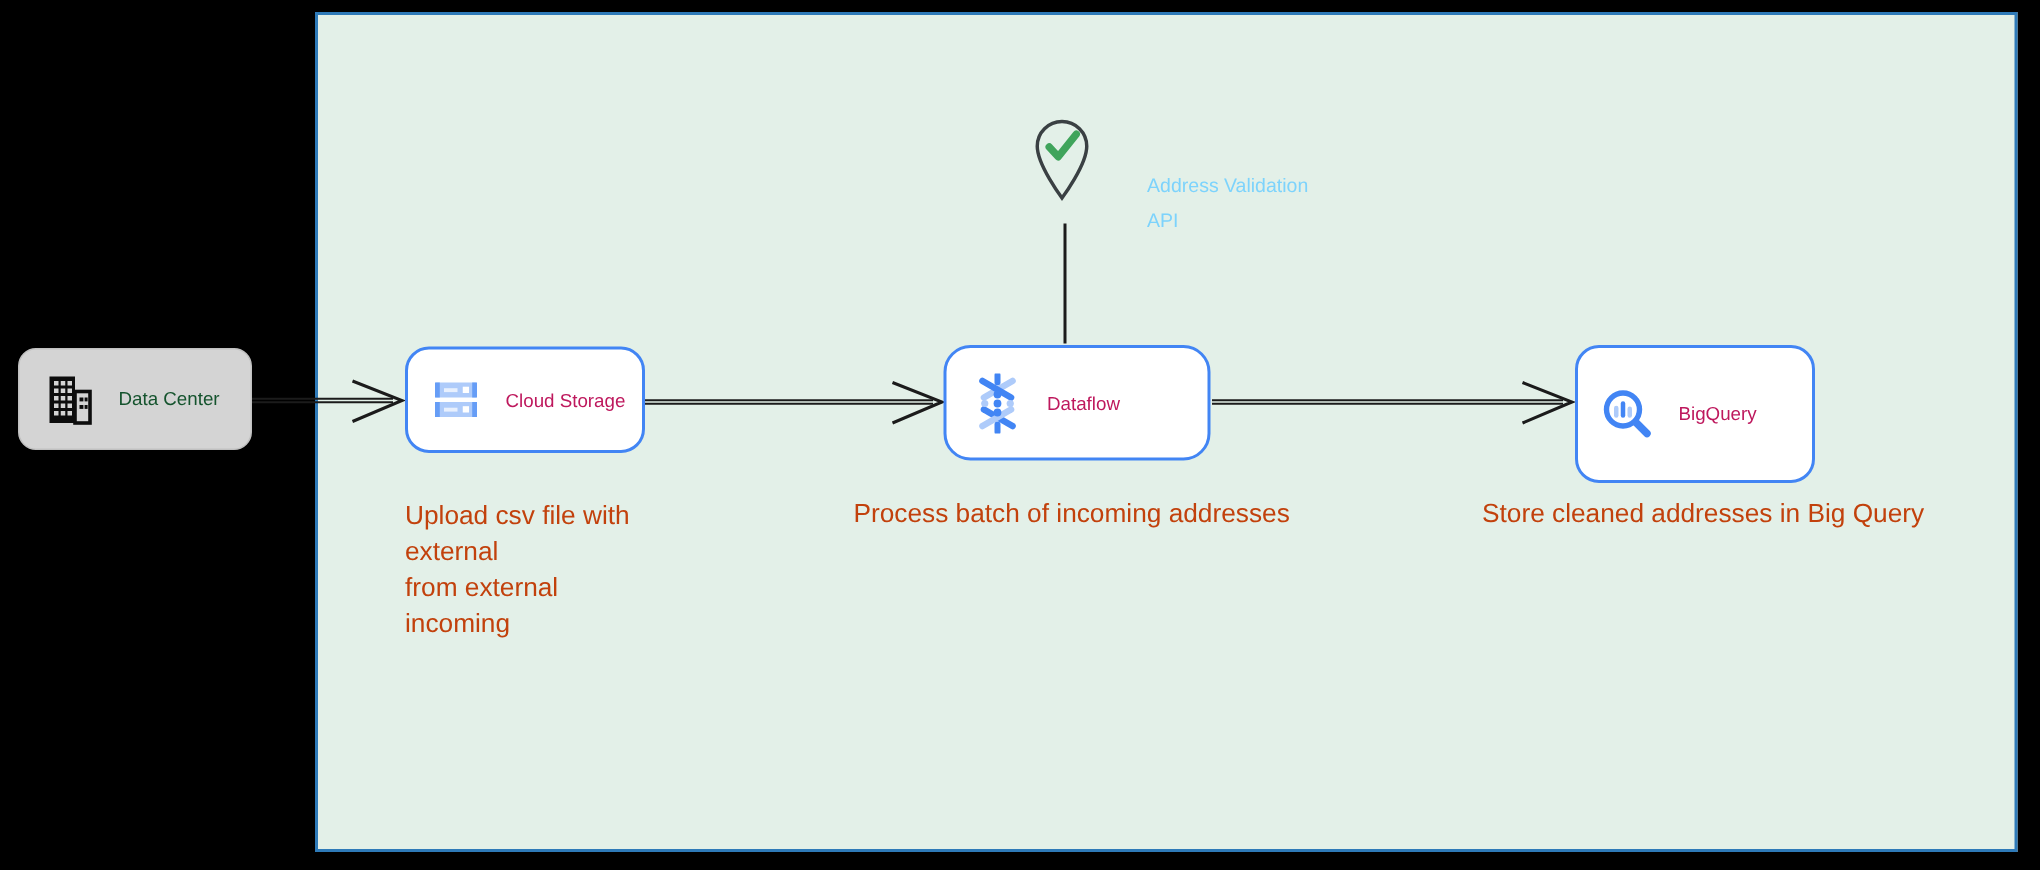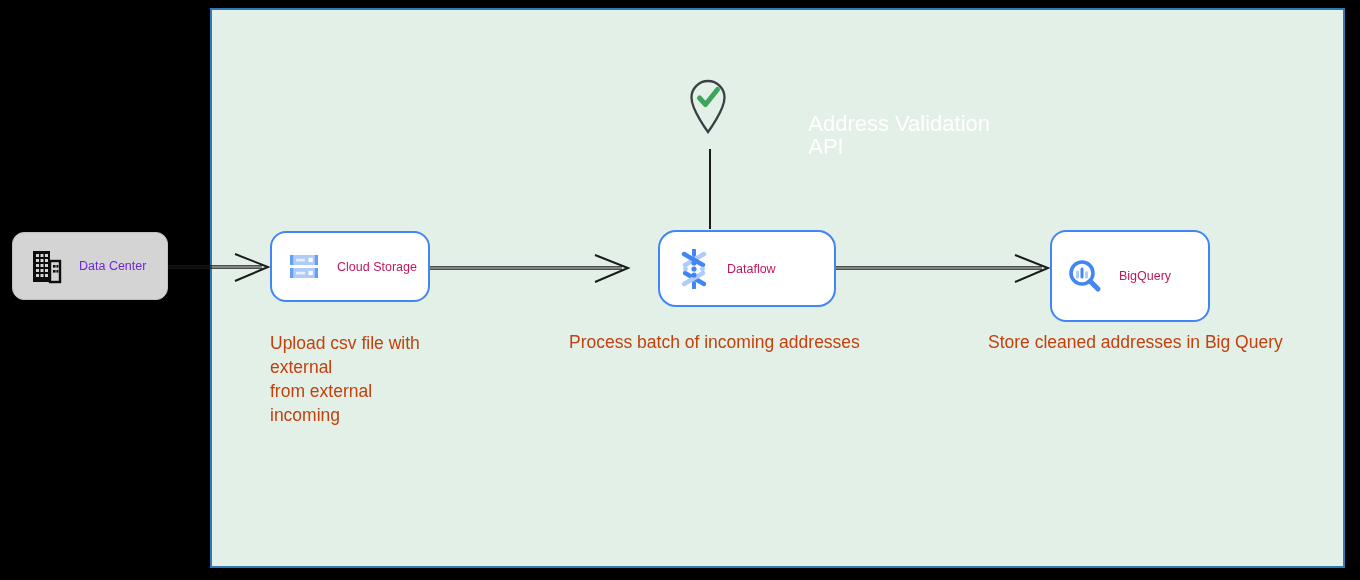--- a/index.html
+++ b/index.html
@@ -40,21 +40,21 @@
     border: 1px solid #c0c0c0;
     border-radius: 12px;
     box-sizing: border-box;
     display: flex;
     align-items: center;
   }
   .datacenter .icon { margin-left: 17px; display: flex; }
   .datacenter .label {
     margin-left: 17px;
     font-size: 12.5px;
-    color: #6d28d9;
+    color: #14532d;
     white-space: nowrap;
   }
 
   
   .node {
     position: absolute;
     background: #ffffff;
     border: 2px solid #4285f4;
     border-radius: 16px;
     box-sizing: border-box;
@@ -64,36 +64,36 @@
   .node .icon { display: flex; }
   .node .label {
     font-size: 12.5px;
     color: #be185d;
     white-space: nowrap;
   }
   .node-cloud-storage { left: 270px; top: 231px; width: 160px; height: 71px; }
   .node-cloud-storage .icon { margin-left: 18px; }
   .node-cloud-storage .label { margin-left: 19px; }
 
-  .node-dataflow { left: 658px; top: 230px; width: 178px; height: 77px; border-radius: 18px; }
+  .node-dataflow { left: 629px; top: 230px; width: 178px; height: 77px; border-radius: 18px; }
   .node-dataflow .icon { margin-left: 17px; }
   .node-dataflow .label { margin-left: 16px; }
 
   .node-bigquery { left: 1050px; top: 230px; width: 160px; height: 92px; }
   .node-bigquery .icon { margin-left: 15px; }
   .node-bigquery .label { margin-left: 16px; }
 
   
   .api-pin { position: absolute; left: 687px; top: 79px; }
   .api-label {
     position: absolute;
-    left: 785px; top: 89px;
-    font-size: 22px;
+    left: 751px; top: 89px;
+    font-size: 13px;
     line-height: 23px;
-    color: #ffffff;
+    color: #7dd3fc;
     white-space: pre;
   }
 
   
   .caption {
     position: absolute;
     font-size: 17.5px;
     line-height: 24px;
     color: #c2410c;
     white-space: nowrap;

